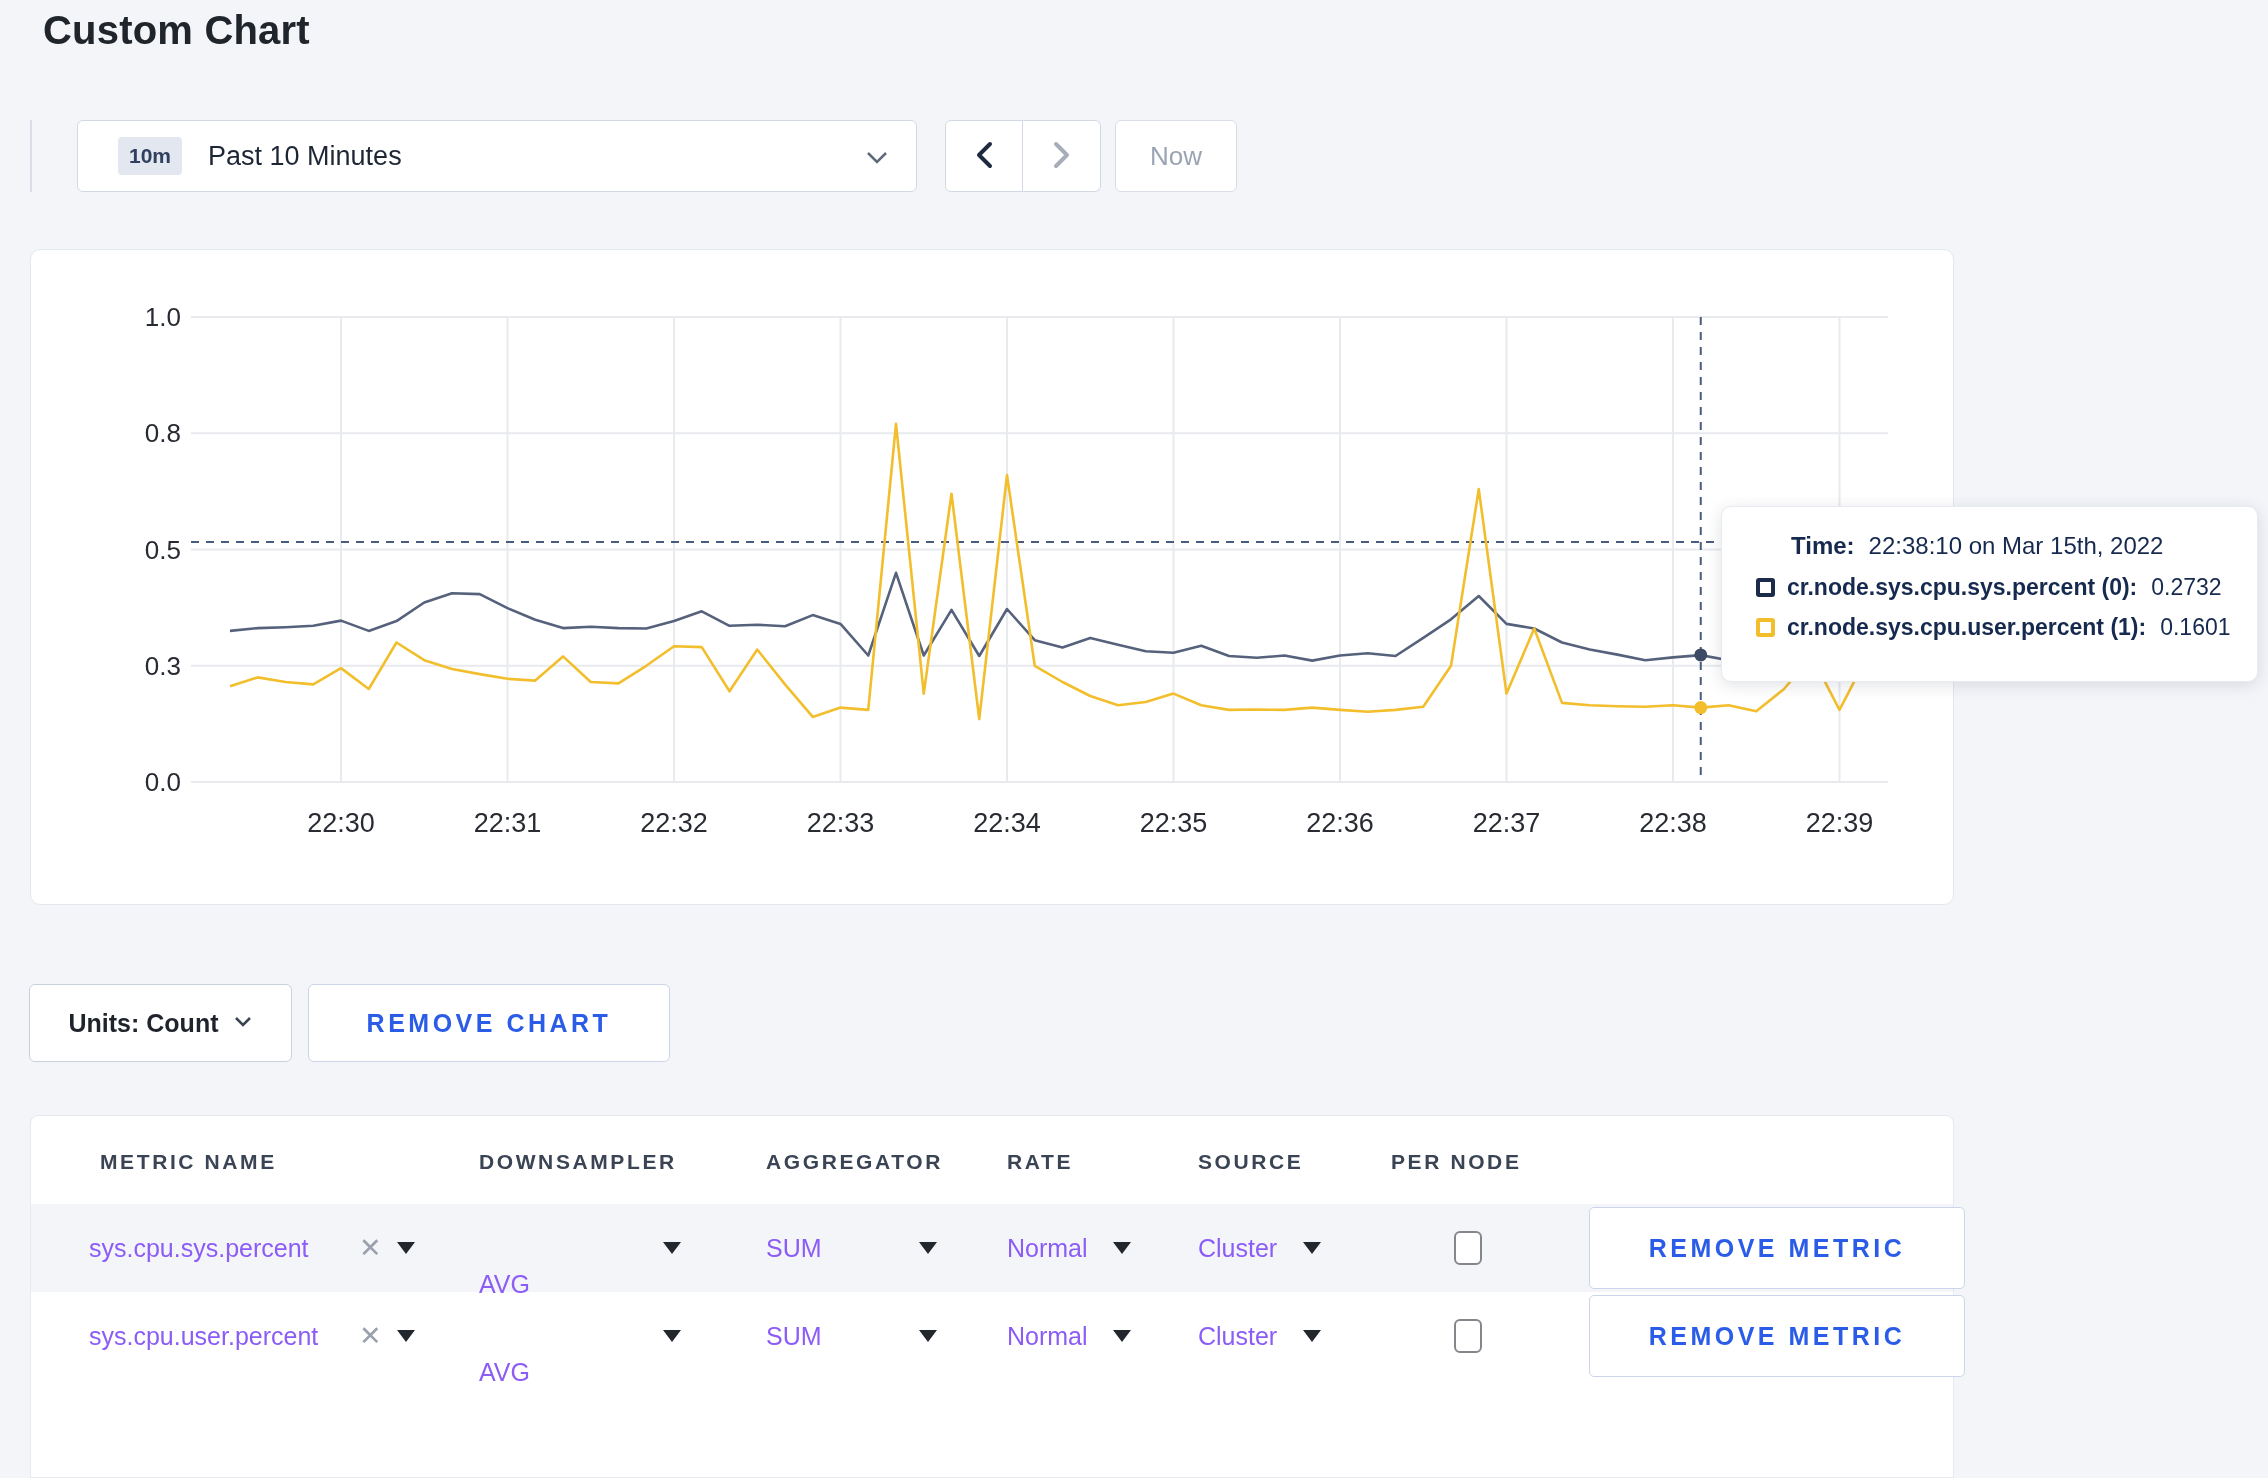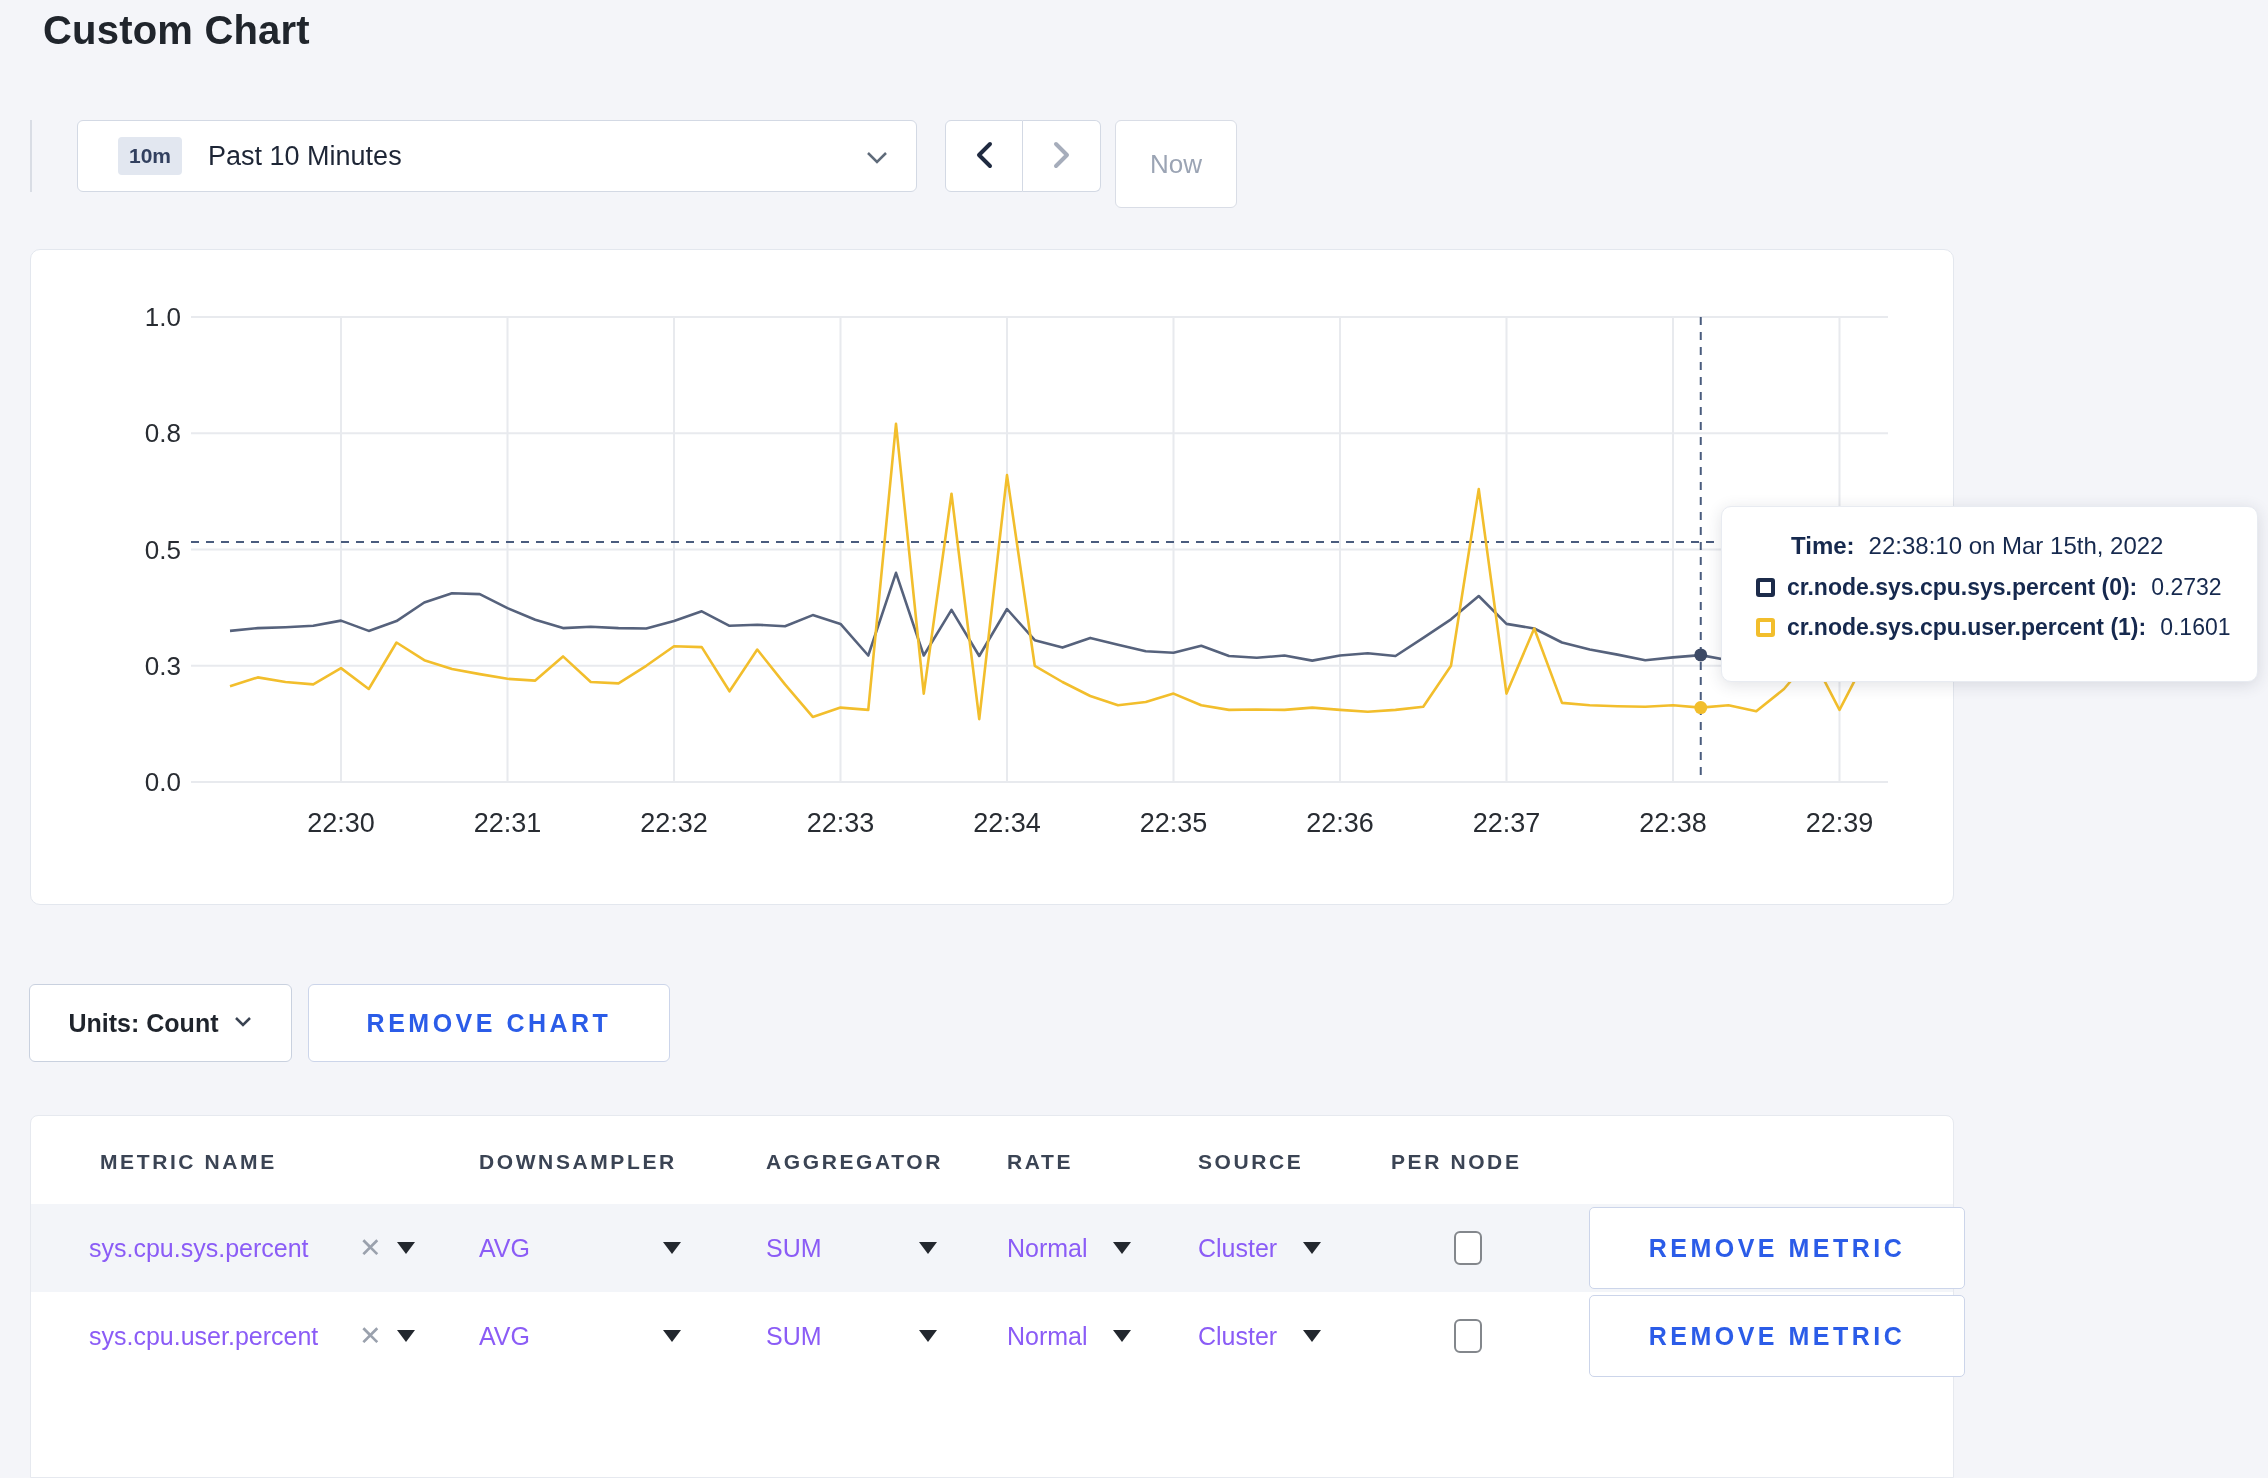--- a/index.html
+++ b/index.html
@@ -37,21 +37,21 @@
     position:absolute;left:945px;top:120px;height:72px;display:flex;
   }
   .nav-btn{
     width:78px;height:72px;background:#fff;border:1px solid #d3d9e4;
     display:flex;align-items:center;justify-content:center;box-sizing:border-box;
     cursor:pointer;padding:0;
   }
   .nav-btn.prev{border-radius:6px 0 0 6px;}
   .nav-btn.next{border-radius:0 6px 6px 0;border-left:none;}
   .now-btn{
-    position:absolute;left:1115px;top:120px;width:122px;height:88px;
+    position:absolute;left:1115px;top:120px;width:122px;height:72px;
     background:#fff;border:1px solid #d9dde6;border-radius:6px;
     font-family:"Liberation Sans",sans-serif;font-size:26px;color:#9ba4b4;cursor:default;
   }
   .blue-btn{
     background:#fff;border:1px solid #ccd5ea;border-radius:6px;
     color:#2b5ce8;font-family:"Liberation Sans",sans-serif;
     font-size:25px;font-weight:600;letter-spacing:3.5px;cursor:pointer;
   }
   .add-chart-btn{position:absolute;left:1300px;top:117px;width:295px;height:78px;}
 
@@ -106,21 +106,21 @@
   .cell{position:absolute;top:50%;transform:translateY(-50%);font-size:25px;color:#8b5cf6;white-space:nowrap;}
   .c-metric{left:58px;}
   .c-x{left:328px;color:#9aa1ad;font-size:27px;cursor:pointer;}
   .caret{
     display:inline-block;width:0;height:0;
     border-left:9px solid transparent;border-right:9px solid transparent;
     border-top:12px solid #22272e;vertical-align:middle;cursor:pointer;
   }
   .car-metric{left:366px;} .car-ds{left:632px;} .car-ag{left:888px;}
   .car-rate{left:1082px;} .car-src{left:1272px;}
-  .c-ds{left:448px;} .c-ag{left:735px;} .c-rate{left:976px;} .c-src{left:1167px;}
+  .c-ds{left:448px;margin-top:36px;} .c-ag{left:735px;} .c-rate{left:976px;} .c-src{left:1167px;}
   .checkbox{
     position:absolute;left:1423px;top:50%;transform:translateY(-50%);
     width:24px;height:30px;border:2.5px solid #83878c;border-radius:6px;background:#fff;cursor:pointer;
   }
   .remove-metric-btn{position:absolute;left:1558px;top:3px;width:376px;height:82px;border-radius:5px;}
   .add-metric-btn{position:absolute;left:42px;top:272px;width:313px;height:78px;}
 
   .chev{display:inline-block;}
 </style>
 </head>

